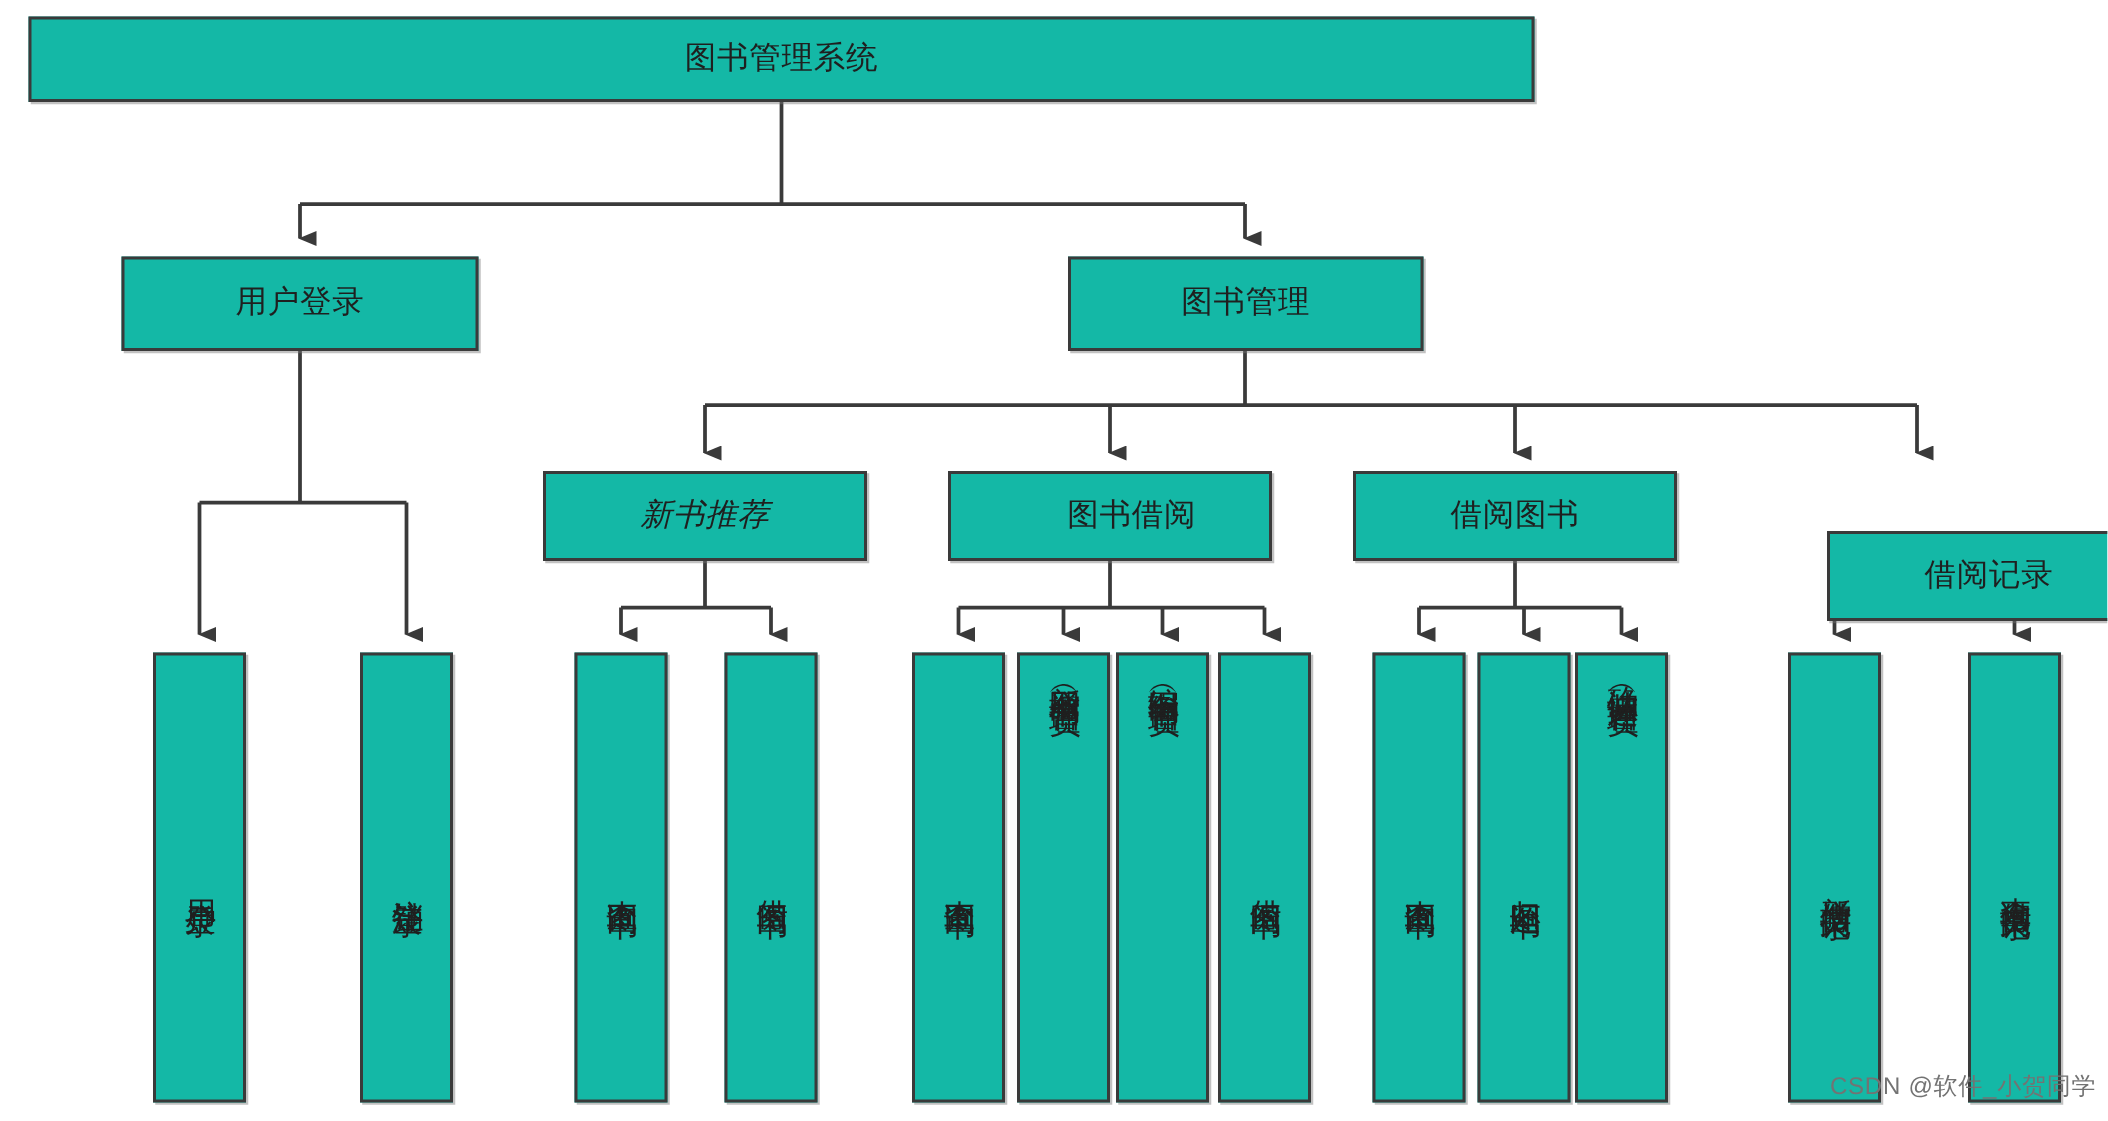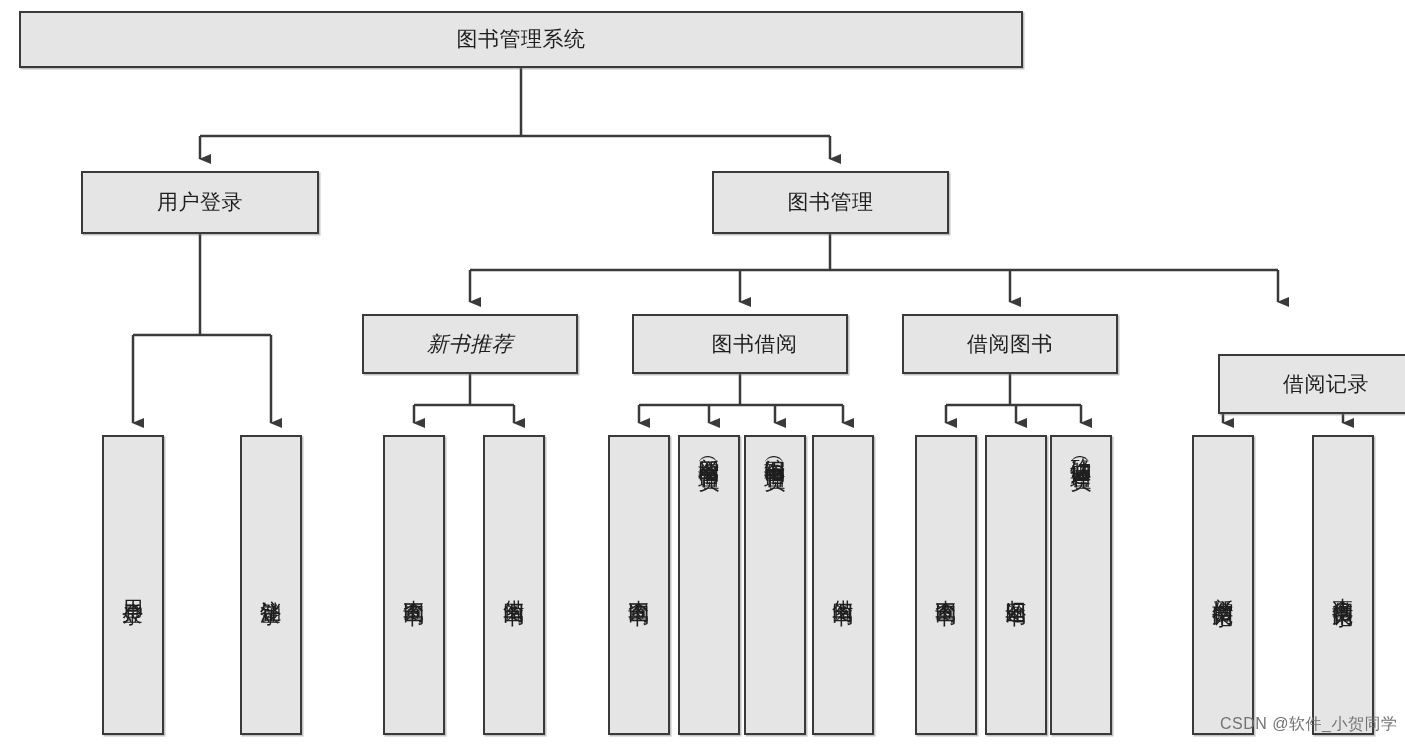--- a/index.html
+++ b/index.html
@@ -23,21 +23,21 @@
     left: 0;
     top: 0;
     width: 1405px;
     height: 747px;
     pointer-events: none;
   }
   .node {
     position: absolute;
     box-sizing: border-box;
     border: 2px solid #3a3a3a;
-    background: #e5e5e5;
+    background: #14b8a6;
     display: flex;
     align-items: center;
     justify-content: center;
     box-shadow: 1.5px 1.5px 0 rgba(120,120,120,0.45);
     text-align: right;
   }
   .node .label {
     font-size: 21px;
     line-height: 1.18;
     letter-spacing: 0.5px;

